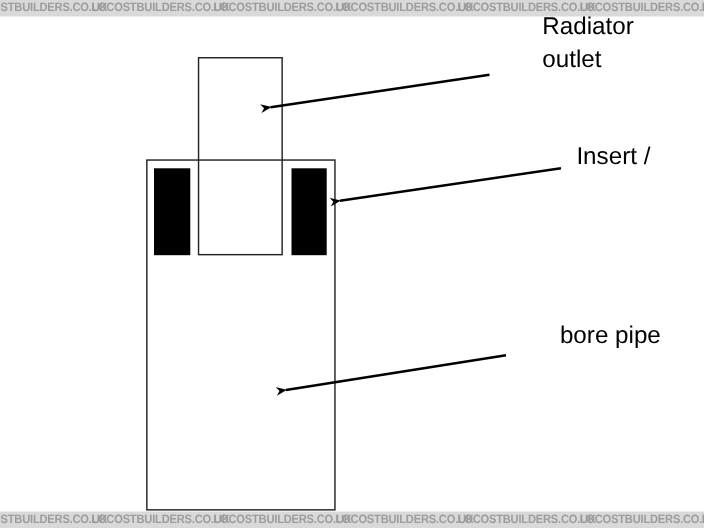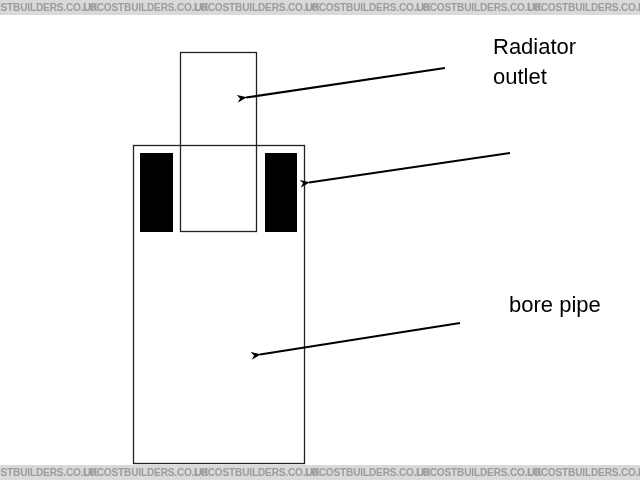--- a/index.html
+++ b/index.html
@@ -59,26 +59,27 @@
   <rect x="140" y="153" width="33" height="79" fill="#000"></rect>
   <rect x="265" y="153" width="32" height="79" fill="#000"></rect>
 
   <rect x="180.5" y="52.5" width="76" height="179" fill="none" stroke="#222" stroke-width="1.3"></rect>
 
   <line x1="445" y1="68" x2="246" y2="97.5" stroke="#000" stroke-width="2.2" marker-end="url(#arrowhead)"></line>
   <line x1="510" y1="153" x2="309" y2="182.5" stroke="#000" stroke-width="2.2" marker-end="url(#arrowhead)"></line>
   <line x1="460" y1="323" x2="260" y2="354.5" stroke="#000" stroke-width="2.2" marker-end="url(#arrowhead)"></line>
 </svg>
 
-<div class="label" style="left:493px; top:32px;">
+<div class="label" style="left:493px; top:9px;">
   <div>Radiator</div>
   <div>outlet</div>
 </div>
 
 <div class="label" style="left:524px; top:127px;">
+  <div>Insert /</div>
 </div>
 
 <div class="label" style="left:509px; top:290px;">
   <div>bore pipe</div>
 </div>
 
 <div class="wm-band bottom">
   <div class="wm-track">
     <span class="wm-item">LOCOSTBUILDERS.CO.UK</span>
     <span class="wm-item">LOCOSTBUILDERS.CO.UK</span>

